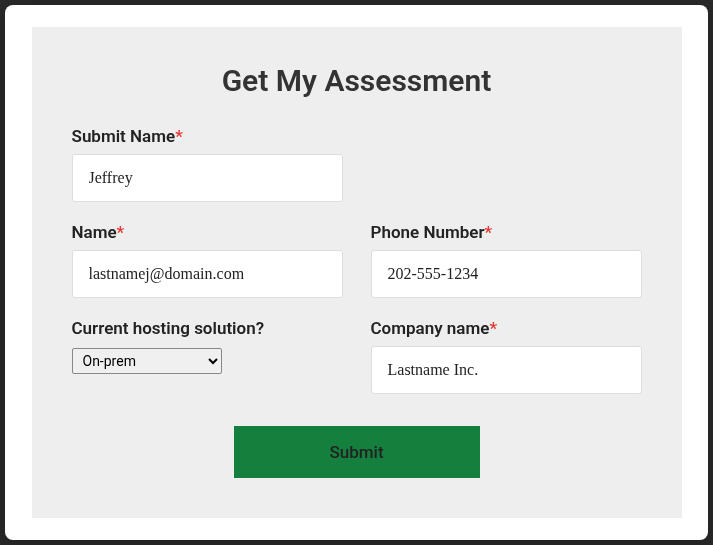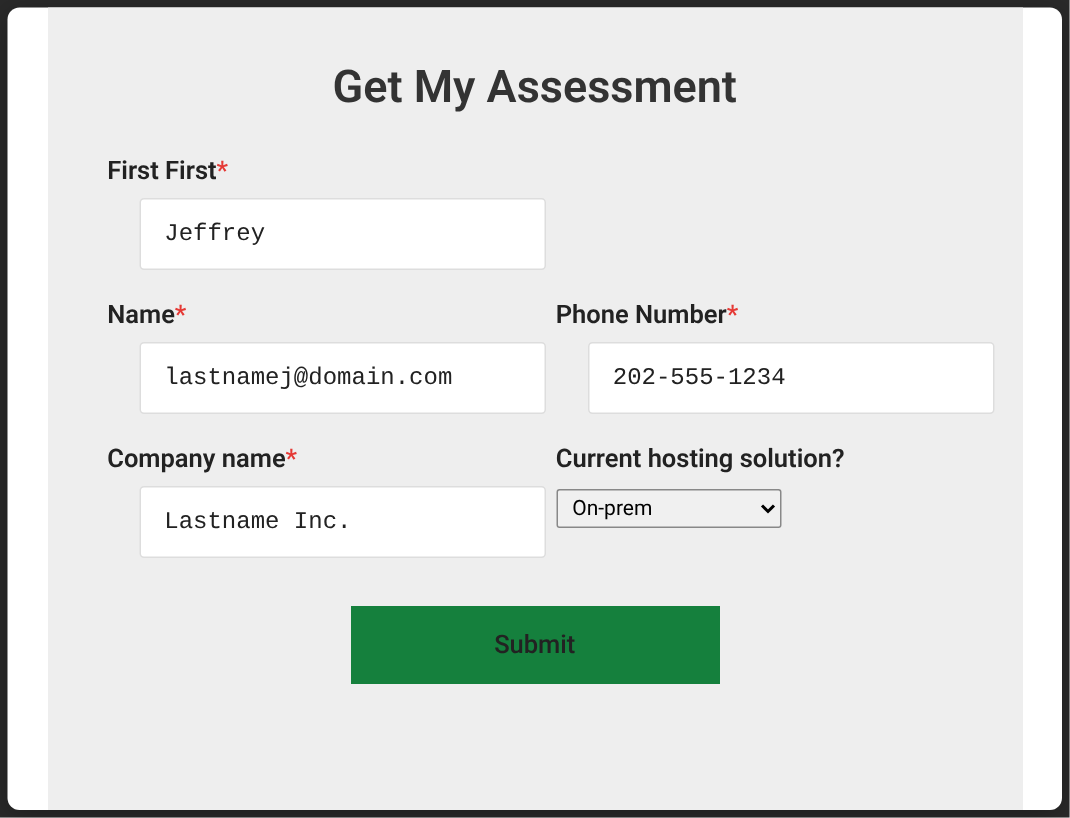--- a/index.html
+++ b/index.html
@@ -17,20 +17,21 @@
       justify-content: center;
       overflow: hidden;
     }
     .modal {
       background: #fff;
       border-radius: 8px;
       width: 703px;
       height: 535px;
       box-shadow: 0 4px 20px rgba(0,0,0,0.3);
       display: flex;
+      align-items: center;
       justify-content: center;
       position: relative;
     }
     .panel {
       background: #eeeeee;
       width: 650px;
       padding: 36px 40px 40px 40px;
     }
     .title {
       font-size: 30px;
@@ -58,23 +59,22 @@
     .req {
       color: #e53935;
     }
     .input {
       background: #fff;
       border: 1px solid #ddd;
       border-radius: 3px;
       padding: 14px 16px;
       font-size: 16px;
       color: #222;
-      font-family: Liberation Mono, monospace;
+      font-family: Liberation Serif, serif;
       width: 100%;
-      margin-left: 21px;
     }
     .select {
       background: #f0f0f0;
       border: 1px solid #888;
       border-radius: 2px;
       padding: 3px 6px;
       font-size: 14px;
       font-family: inherit;
       width: 150px;
       margin-top: 2px;
@@ -99,21 +99,21 @@
 <body>
 
 <div class="modal">
   <div class="panel">
     <h1 class="title">Get My Assessment</h1>
 
     <div class="grid">
 
       <div class="field">
         <label class="label">
-          <span>First First</span><span class="req">*</span>
+          <span>Submit Name</span><span class="req">*</span>
         </label>
         <input type="text" class="input" value="Jeffrey" style="">
       </div>
 
       <div class="field">
       </div>
 
       <div class="field">
         <label class="label">
           <span>Name</span><span class="req">*</span>
@@ -122,31 +122,31 @@
       </div>
 
       <div class="field">
         <label class="label">
           <span>Phone Number</span><span class="req">*</span>
         </label>
         <input type="text" class="input" value="202-555-1234" style="">
       </div>
 
       <div class="field">
+        <label class="label">Current hosting solution?</label>
+        <select class="select">
+          <option>On-prem</option>
+        </select>
+      </div>
+
+      <div class="field">
         <label class="label">
           <span>Company name</span><span class="req">*</span>
         </label>
         <input type="text" class="input" value="Lastname Inc." style="">
-      </div>
-
-      <div class="field">
-        <label class="label">Current hosting solution?</label>
-        <select class="select">
-          <option>On-prem</option>
-        </select>
       </div>
 
     </div>
 
     <div class="submit-wrap">
       <button class="submit">Submit</button>
     </div>
   </div>
 </div>
 

